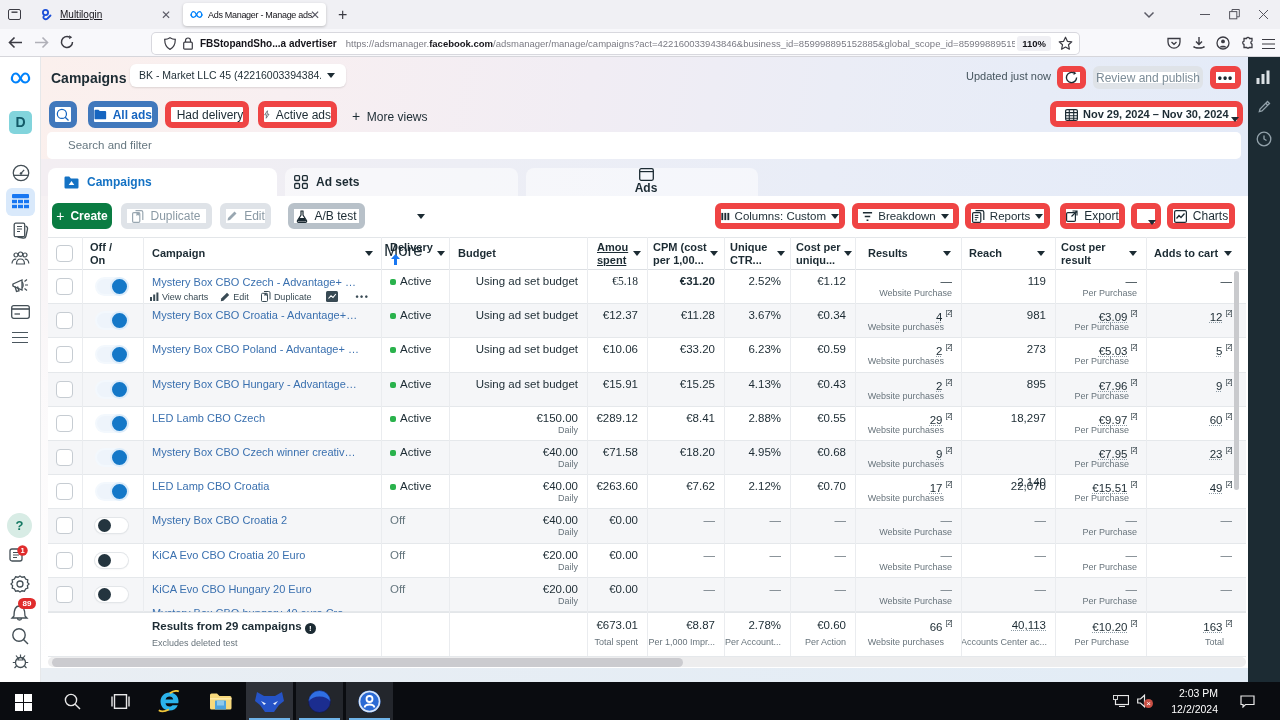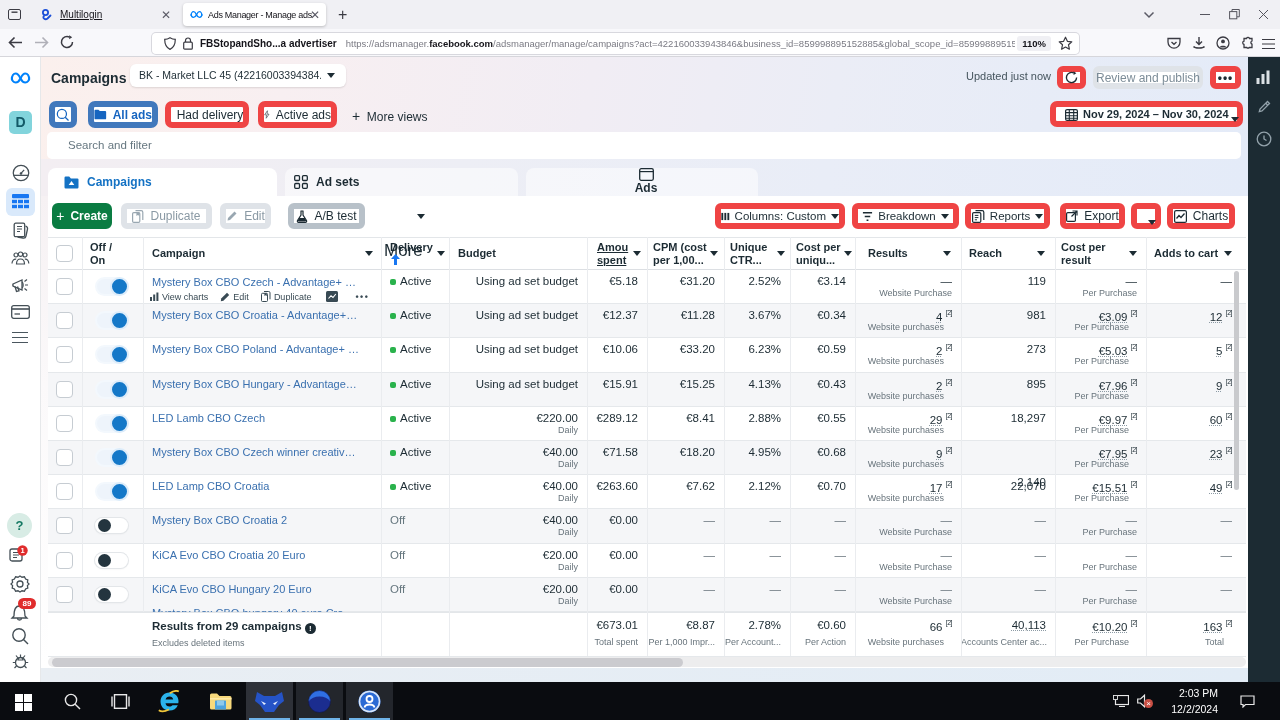--- a/index.html
+++ b/index.html
@@ -409,24 +409,24 @@
       <path d="M3.4 2.3 V5.1 L4.6 4.2 L5.8 5.1 V2.3" fill="#394a54"></path>
     </svg>Duplicate
 <svg style="margin-left:12px" width="12" height="11" viewBox="0 0 12 11">
       <rect x="0" y="0" width="12" height="11" rx="1.5" fill="#394a54"></rect>
       <path d="M2.5 7.5 L5 4.8 L7 6.5 L9.8 3" fill="none" stroke="#fff" stroke-width="1.1"></path>
     </svg>
 <span style="margin-left:14px;letter-spacing:1.5px;font-weight:bold;color:#394a54;">•••</span></div>
 <div class="dot" style="top:278.5px;"></div>
 <div class="stat" style="left:400px;top:274.5px;">Active</div>
 <div class="num" style="left:449px;top:274.5px;width:129px;">Using ad set budget</div>
-<div class="num" style="left:587px;top:274.5px;width:51px;">€5.18</div>
-<div class="num" style="left:647px;top:274.5px;width:68px;">€31.20</div>
+<div class="num" style="left:587px;top:274.5px;width:51px;font-family:Liberation Serif, serif;">€5.18</div>
+<div class="num" style="left:647px;top:274.5px;width:68px;font-weight:bold;">€31.20</div>
 <div class="num" style="left:724px;top:274.5px;width:57px;">2.52%</div>
-<div class="num" style="left:790px;top:274.5px;width:56px;">€3.14</div>
+<div class="num" style="left:790px;top:274.5px;width:56px;">€1.12</div>
 <div class="num" style="left:855px;top:274.5px;width:97px;">—</div>
 <div class="sub" style="left:855px;top:288.0px;width:97px;">Website Purchase</div>
 <div class="num" style="left:961px;top:274.5px;width:85px;">119</div>
 <div class="num" style="left:1055px;top:274.5px;width:82px;">—</div>
 <div class="sub" style="left:1055px;top:288.0px;width:82px;">Per Purchase</div>
 <div class="num" style="left:1146px;top:274.5px;width:86px;">—</div>
 <div class="abs zebra" style="left:48px;top:304px;width:1198px;height:34px;"></div>
 <div class="hline" style="top:337px;"></div>
 <div class="chk" style="top:312.0px;"></div>
 <div class="ton" style="top:313.0px;"></div>
@@ -478,21 +478,21 @@
 <div class="num" style="left:961px;top:377.5px;width:85px;">895</div>
 <div class="num" style="left:1055px;top:377.5px;width:82px;"><span class="und">€7.96</span>&nbsp;<span class="sup">[2]</span></div>
 <div class="sub" style="left:1055px;top:391.0px;width:74px;">Per Purchase</div>
 <div class="num" style="left:1146px;top:377.5px;width:86px;"><span class="und">9</span>&nbsp;<span class="sup">[2]</span></div>
 <div class="hline" style="top:440px;"></div>
 <div class="chk" style="top:415.0px;"></div>
 <div class="ton" style="top:416.0px;"></div>
 <div class="cname" style="top:411.5px;">LED Lamb CBO Czech</div>
 <div class="dot" style="top:415.5px;"></div>
 <div class="stat" style="left:400px;top:411.5px;">Active</div>
-<div class="num" style="left:449px;top:411.5px;width:129px;">€220.00</div>
+<div class="num" style="left:449px;top:411.5px;width:129px;">€150.00</div>
 <div class="sub" style="left:449px;top:425.0px;width:129px;">Daily</div>
 <div class="num" style="left:587px;top:411.5px;width:51px;">€289.12</div>
 <div class="num" style="left:647px;top:411.5px;width:68px;">€8.41</div>
 <div class="num" style="left:724px;top:411.5px;width:57px;">2.88%</div>
 <div class="num" style="left:790px;top:411.5px;width:56px;">€0.55</div>
 <div class="num" style="left:855px;top:411.5px;width:97px;"><span class="und">29</span>&nbsp;<span class="sup">[2]</span></div>
 <div class="sub" style="left:855px;top:425.0px;width:89px;">Website purchases</div>
 <div class="num" style="left:961px;top:411.5px;width:85px;">18,297</div>
 <div class="num" style="left:1055px;top:411.5px;width:82px;"><span class="und">€9.97</span>&nbsp;<span class="sup">[2]</span></div>
 <div class="sub" style="left:1055px;top:425.0px;width:74px;">Per Purchase</div>
@@ -593,21 +593,21 @@
 <div class="vline" style="left:449px;top:612px;height:44px;"></div>
 <div class="vline" style="left:587px;top:612px;height:44px;"></div>
 <div class="vline" style="left:647px;top:612px;height:44px;"></div>
 <div class="vline" style="left:724px;top:612px;height:44px;"></div>
 <div class="vline" style="left:790px;top:612px;height:44px;"></div>
 <div class="vline" style="left:855px;top:612px;height:44px;"></div>
 <div class="vline" style="left:961px;top:612px;height:44px;"></div>
 <div class="vline" style="left:1055px;top:612px;height:44px;"></div>
 <div class="vline" style="left:1146px;top:612px;height:44px;"></div>
 <div class="abs" style="left:152px;top:620px;font-size:11.5px;font-weight:bold;color:#1c2b33;">Results from 29 campaigns <span style="display:inline-block;width:11px;height:11px;border-radius:50%;background:#1c2b33;color:#fff;font-size:8px;font-weight:bold;text-align:center;line-height:11px;vertical-align:-1px;">!</span></div>
-<div class="abs" style="left:152px;top:638px;font-size:9px;color:#68747c;">Excludes deleted items</div>
+<div class="abs" style="left:152px;top:638px;font-size:9px;color:#68747c;">Excludes deleted test</div>
 <div class="num" style="left:587px;top:619.0px;width:51px;">€673.01</div>
 <div class="sub" style="left:587px;top:637.0px;width:51px;">Total spent</div>
 <div class="num" style="left:647px;top:619.0px;width:68px;">€8.87</div>
 <div class="sub" style="left:647px;top:637.0px;width:68px;">Per 1,000 Impr...</div>
 <div class="num" style="left:724px;top:619.0px;width:57px;">2.78%</div>
 <div class="sub" style="left:724px;top:637.0px;width:57px;">Per Account...</div>
 <div class="num" style="left:790px;top:619.0px;width:56px;">€0.60</div>
 <div class="sub" style="left:790px;top:637.0px;width:56px;">Per Action</div>
 <div class="num" style="left:855px;top:619.0px;width:97px;">66&nbsp;<span class="sup">[2]</span></div>
 <div class="sub" style="left:855px;top:637.0px;width:89px;">Website purchases</div>

